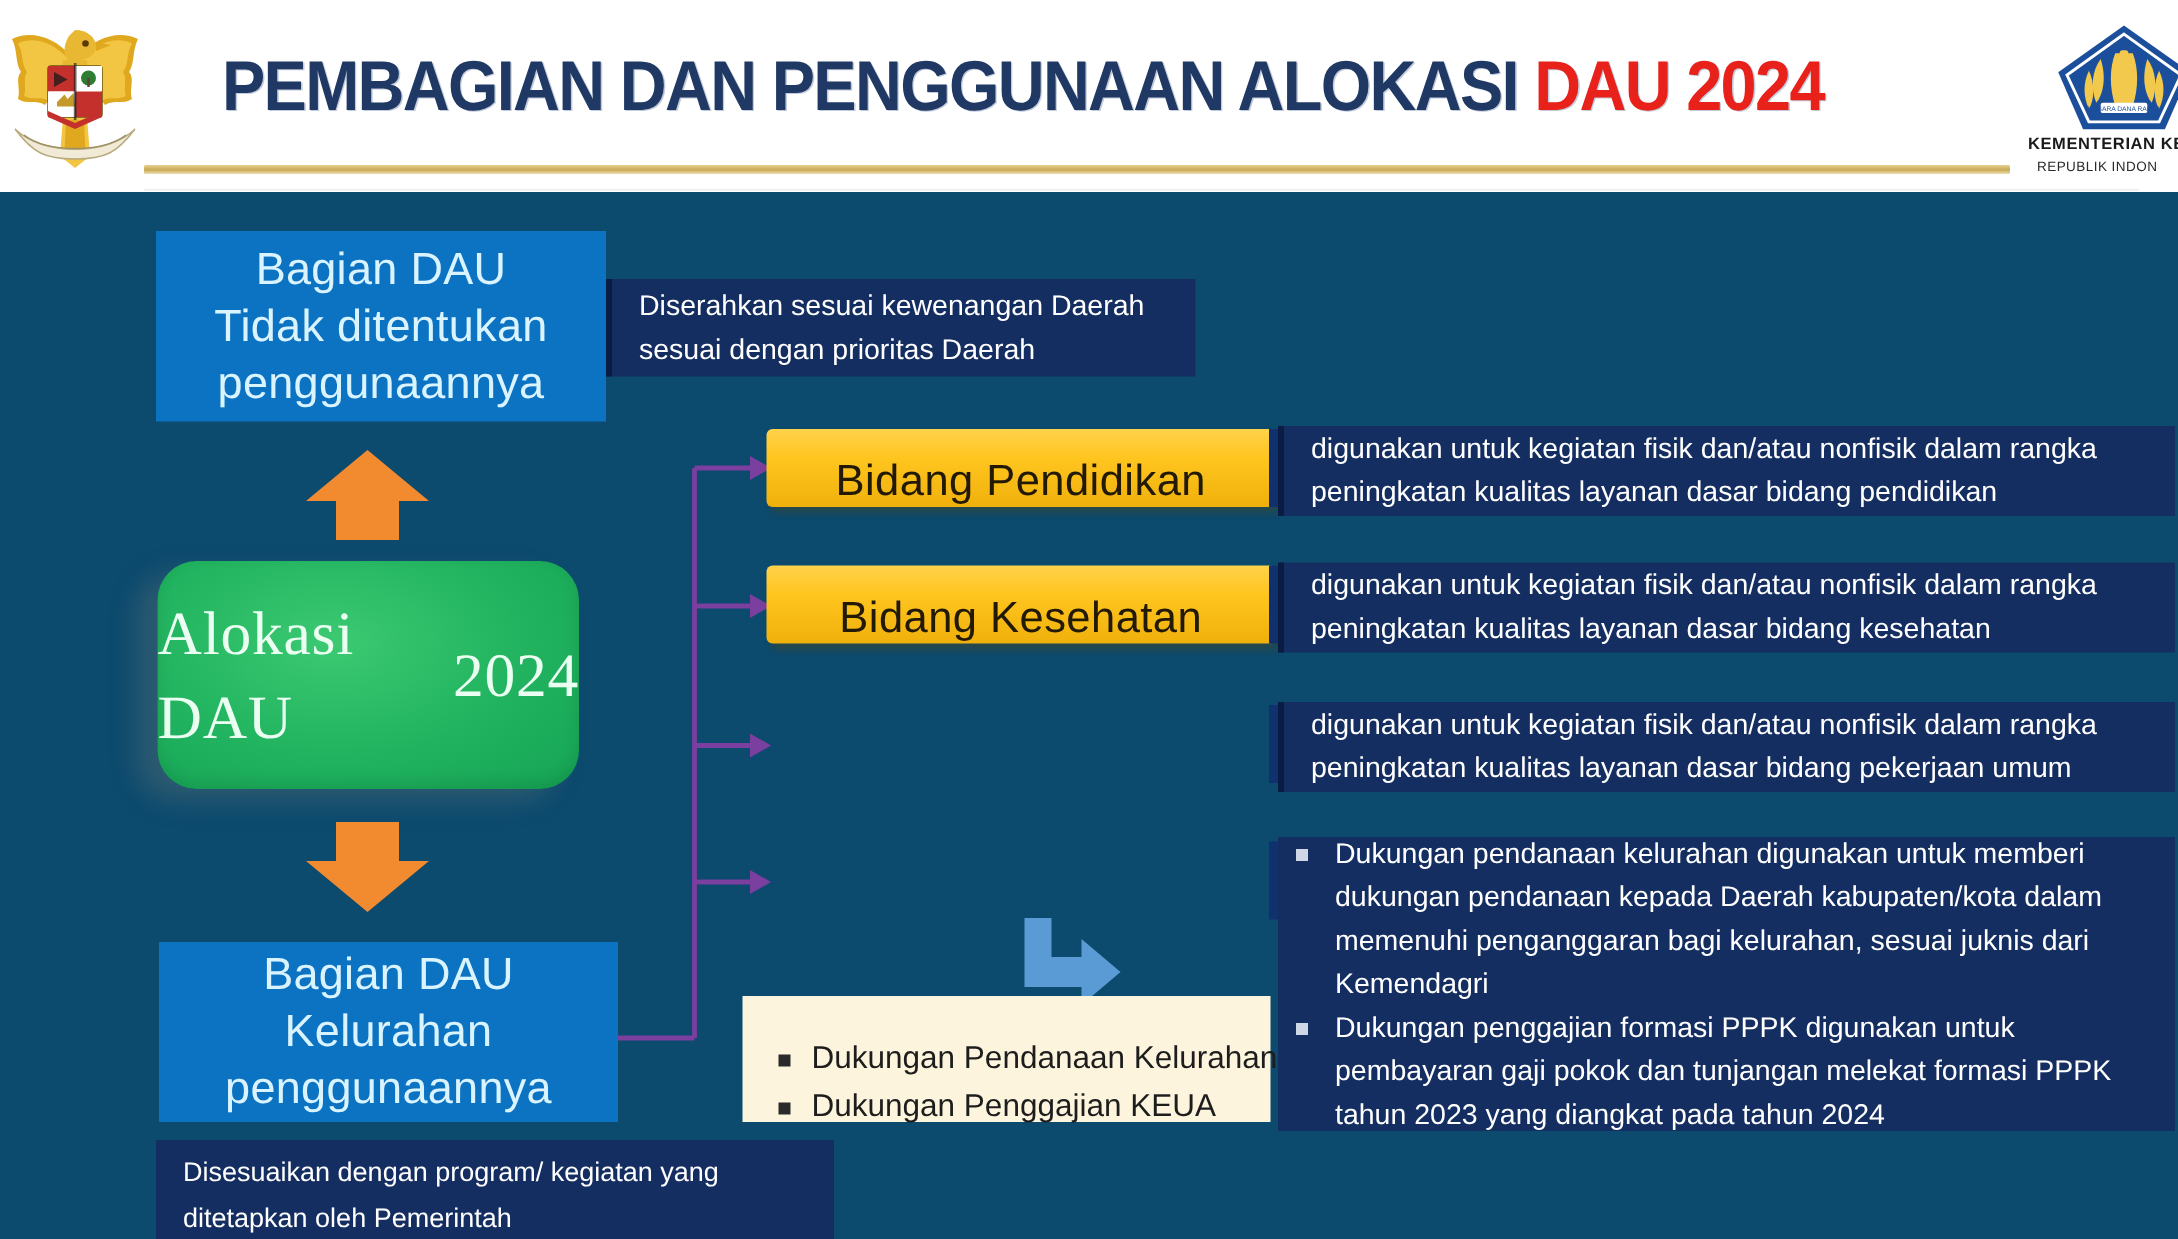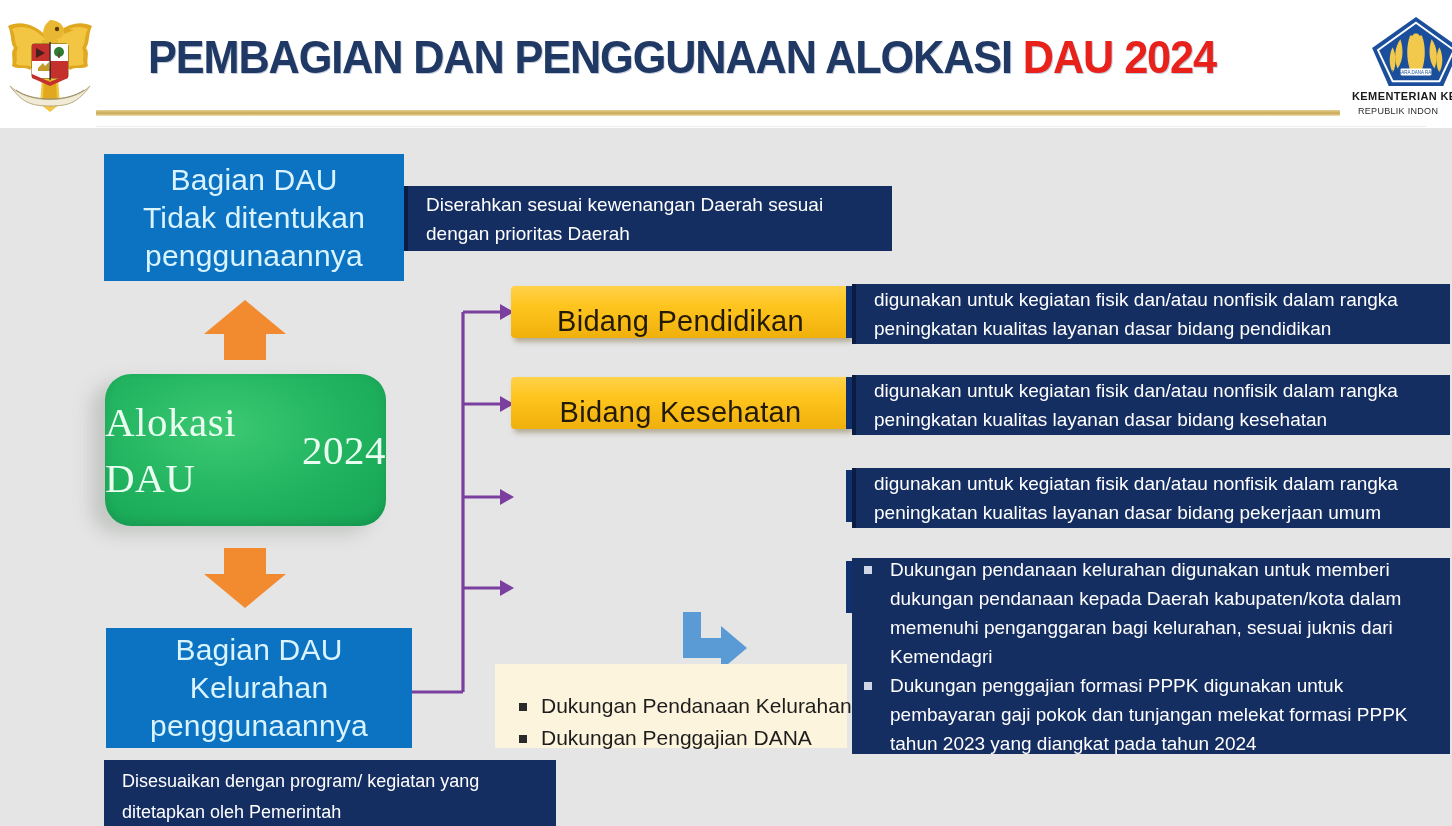--- a/index.html
+++ b/index.html
@@ -2,21 +2,21 @@
 <html><head>
 <meta charset="utf-8">
 <style>
   * { box-sizing: border-box; margin: 0; padding: 0; }
   html, body {
     width: 1452px; height: 826px;
     background: #ffffff;
     font-family: "Liberation Sans", sans-serif;
     overflow: hidden;
   }
-  #stage { position: relative; width: 1452px; height: 826px; background: #e5e5e5; }
+  #stage { position: relative; width: 1452px; height: 826px; background: #0c4a6e; }
 
   
   #header {
     position: absolute; left: 0; top: 0; width: 1452px; height: 128px;
     background: #ffffff;
   }
   #header-band {
     position: absolute; left: 0; top: 8px; width: 1452px; height: 106px;
     background: #ffffff;
   }
@@ -201,21 +201,21 @@
   </div>
 
   <div class="blue-box" style="left:104px; top:154px; width:300px; height:127px;">
     <div>
       <div>Bagian DAU</div>
       <div>Tidak ditentukan</div>
       <div>penggunaannya</div>
     </div>
   </div>
 
-  <div class="navy-box edge-left" style="left:404px; top:186px; width:488px; height:65px;">
+  <div class="navy-box edge-left" style="left:404px; top:186px; width:393px; height:65px;">
     <div>Diserahkan sesuai kewenangan Daerah sesuai dengan prioritas Daerah</div>
   </div>
 
   <div class="orange-arrow" style="left:200px; top:298px; width:90px; height:64px;">
     <svg viewBox="0 0 90 64" width="90" height="64">
       <path d="M45 2 L86 36 L66 36 L66 62 L24 62 L24 36 L4 36 Z" fill="#f28b30"></path>
     </svg>
   </div>
 
   <div class="green-box" style="left:105px; top:374px; width:281px; height:152px;">
@@ -296,17 +296,17 @@
 
   <div class="blue-elbow" style="left:665px; top:612px; width:110px; height:62px;">
     <svg viewBox="0 0 110 62" width="110" height="62">
       <path d="M18 0 L36 0 L36 26 L56 26 L56 14 L82 36 L56 58 L56 46 L18 46 Z" fill="#5b9bd5"></path>
     </svg>
   </div>
 
   <div class="cream-box" style="left:495px; top:664px; width:352px; height:84px;">
     <ul>
       <li>Dukungan  Pendanaan Kelurahan</li>
-      <li>Dukungan  Penggajian DANA</li>
+      <li>Dukungan  Penggajian KEUA</li>
     </ul>
   </div>
 
 </div>
 
 </body></html>

